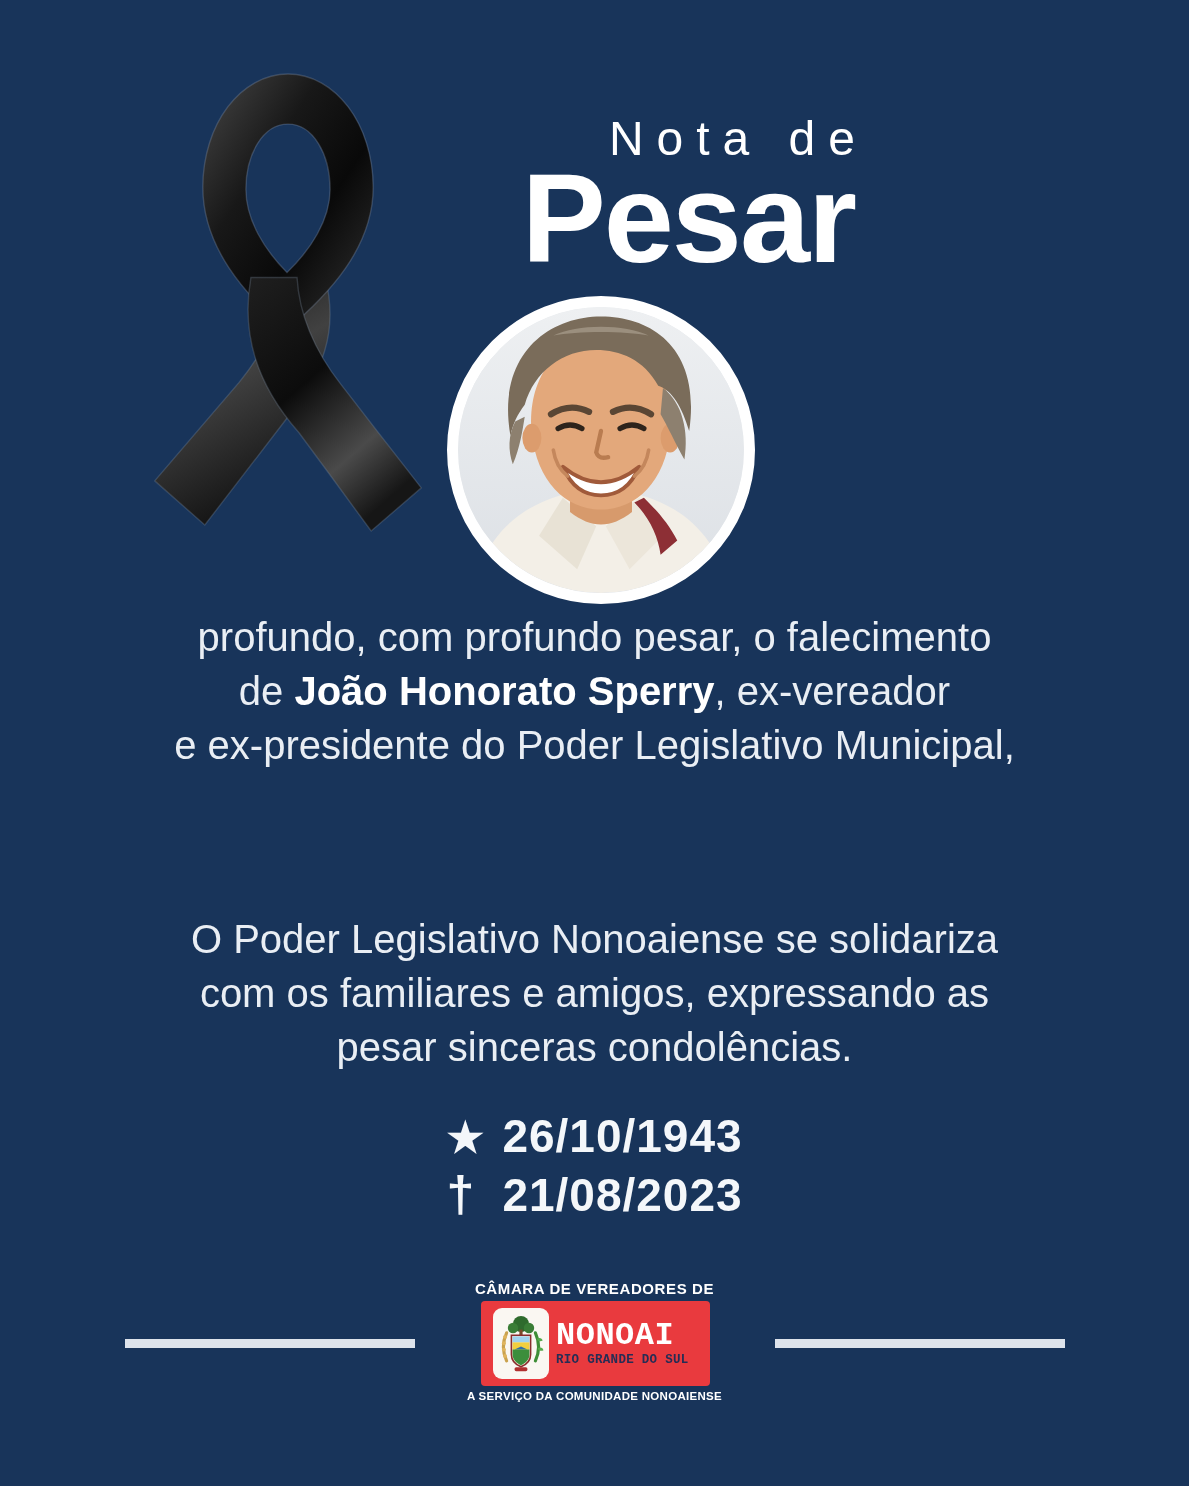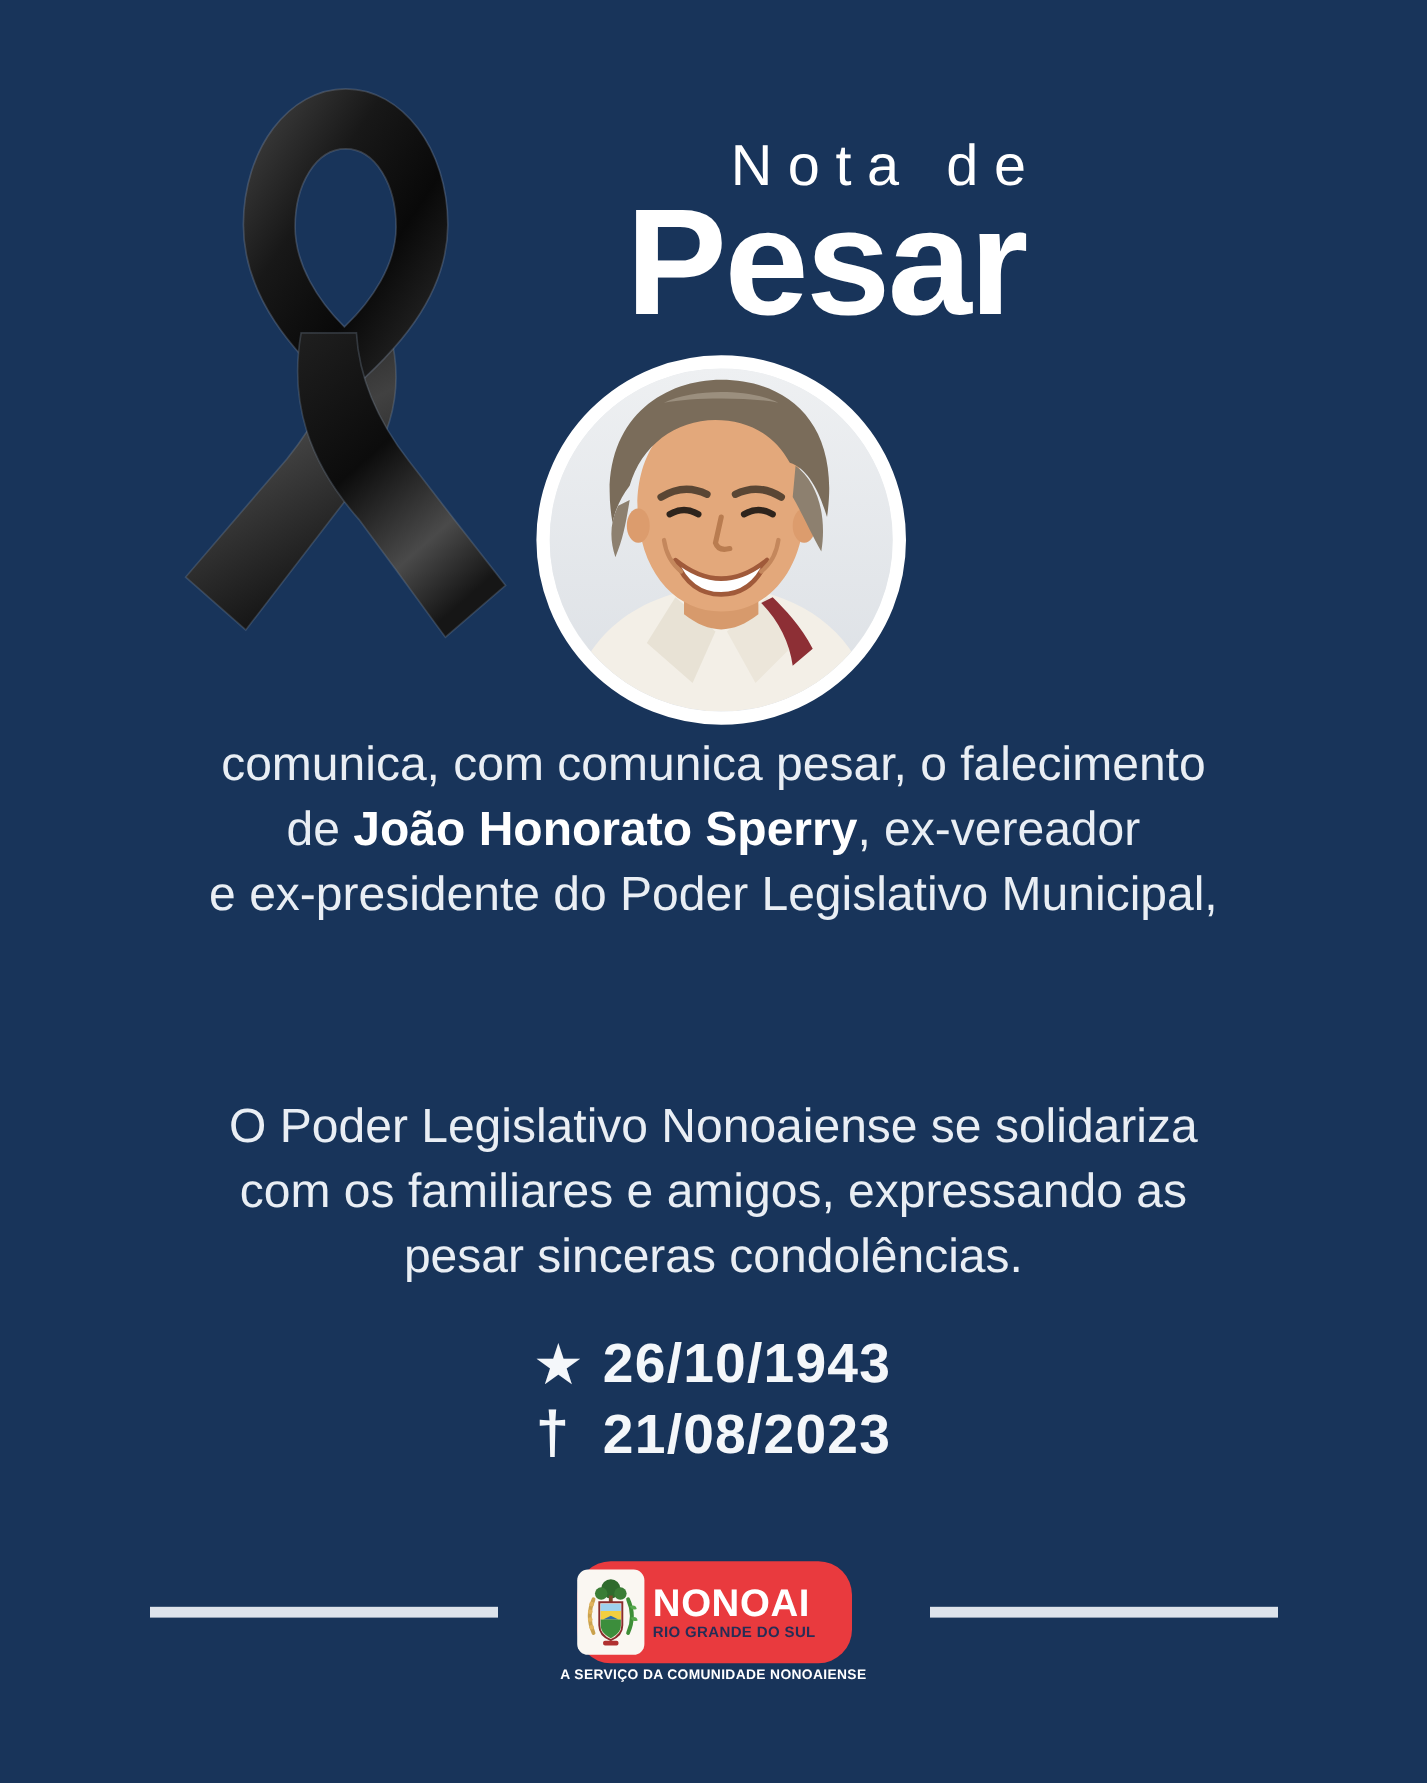--- a/index.html
+++ b/index.html
@@ -32,22 +32,22 @@
   .dates-inner{display:inline-block;text-align:left;}
   .date-row{font-size:46px;font-weight:700;line-height:56px;color:#f4f7fa;letter-spacing:1px;}
   .sym{display:inline-block;min-width:56px;}
   .sym-star{font-size:42px;}
   .sym-cross{font-size:50px;}
   
   .org-line{position:absolute;left:0;right:0;top:1280px;text-align:center;
     font-size:15px;font-weight:700;letter-spacing:.6px;color:#ffffff;}
   .logo-box{
     position:absolute;left:481px;top:1301px;width:229px;height:85px;
-    background:#e93a3e;border-radius:28px;
-    display:flex;align-items:center;box-sizing:border-box;padding-left:0;
+    background:#e93a3e;border-radius:4px;
+    display:flex;align-items:center;box-sizing:border-box;padding-left:12px;font-family:Liberation Mono, monospace;
   }
   .crest{
     width:56px;height:71px;background:#faf7f2;border-radius:9px;
     display:flex;align-items:center;justify-content:center;flex:0 0 auto;
   }
   .logo-text{margin-left:7px;line-height:1;}
   .logo-city{font-size:32px;font-weight:800;letter-spacing:.5px;color:#ffffff;line-height:32px;}
   .logo-state{font-size:12.5px;font-weight:800;letter-spacing:.3px;color:#262d55;margin-top:2px;}
   .tagline{position:absolute;left:0;right:0;top:1390px;text-align:center;
     font-size:11.5px;font-weight:700;letter-spacing:.3px;color:#ffffff;}
@@ -134,21 +134,21 @@
         <path d="M60,52 L58,61 Q 59,64 63,63" stroke="#b97c50" stroke-width="1.8" fill="none" stroke-linecap="round"></path>
 
         <path d="M44,67 Q 60,80 76,67 Q 71,79 60,79 Q 49,79 44,67 Z" fill="#ffffff" stroke="#a05a3a" stroke-width="1.6" stroke-linejoin="round"></path>
         <path d="M40,60 Q 41,67 46,71" stroke="#c4875c" stroke-width="1.5" fill="none" stroke-linecap="round"></path>
         <path d="M80,60 Q 79,67 74,71" stroke="#c4875c" stroke-width="1.5" fill="none" stroke-linecap="round"></path>
       </g>
     </svg>
   </div>
 
   <div class="para para1">
-    <div>comunica, com comunica pesar, o falecimento</div>
+    <div>profundo, com profundo pesar, o falecimento</div>
     <div><span>de </span><span class="b">João Honorato Sperry</span><span>, ex-vereador</span></div>
     <div>e ex-presidente do Poder Legislativo Municipal,</div>
   </div>
 
   <div class="para para2">
     <div>O Poder Legislativo Nonoaiense se solidariza</div>
     <div>com os familiares e amigos, expressando as</div>
     <div>pesar sinceras condolências.</div>
   </div>
 
@@ -156,20 +156,21 @@
     <div class="dates-inner">
       <div class="date-row">
         <span class="sym sym-star">★</span><span>26/10/1943</span>
       </div>
       <div class="date-row">
         <span class="sym sym-cross">†</span><span>21/08/2023</span>
       </div>
     </div>
   </div>
 
+  <div class="org-line">CÂMARA DE VEREADORES DE</div>
 
   <div class="divider divider-left"></div>
   <div class="divider divider-right"></div>
 
   <div class="logo-box">
     <div class="crest">
       <svg width="48" height="64" viewBox="0 0 60 78" aria-hidden="true">
 
         <path d="M12,60 C7,49 7,36 12,25" stroke="#caa24e" stroke-width="4" fill="none" stroke-linecap="round"></path>
         <circle cx="10" cy="30" r="2.4" fill="#e0b45e"></circle>

